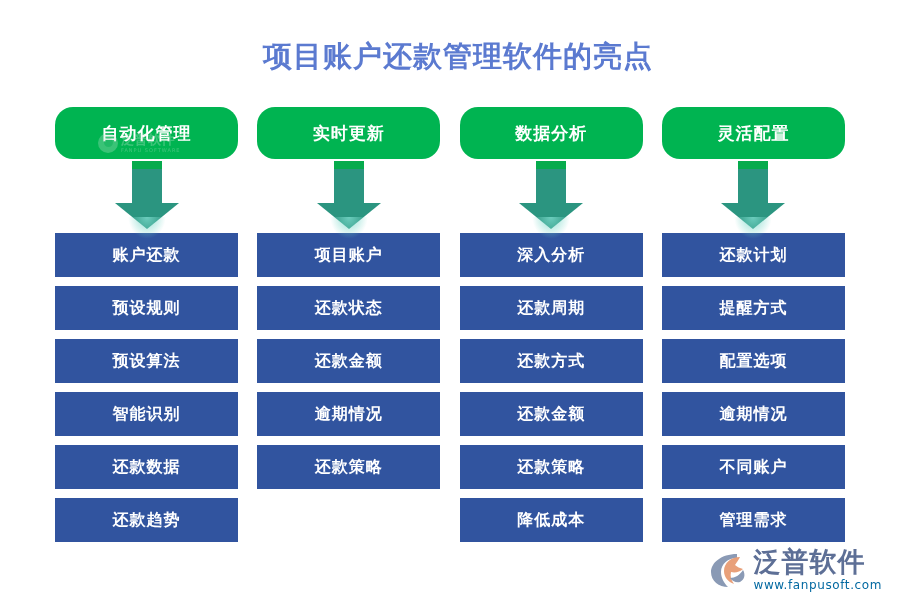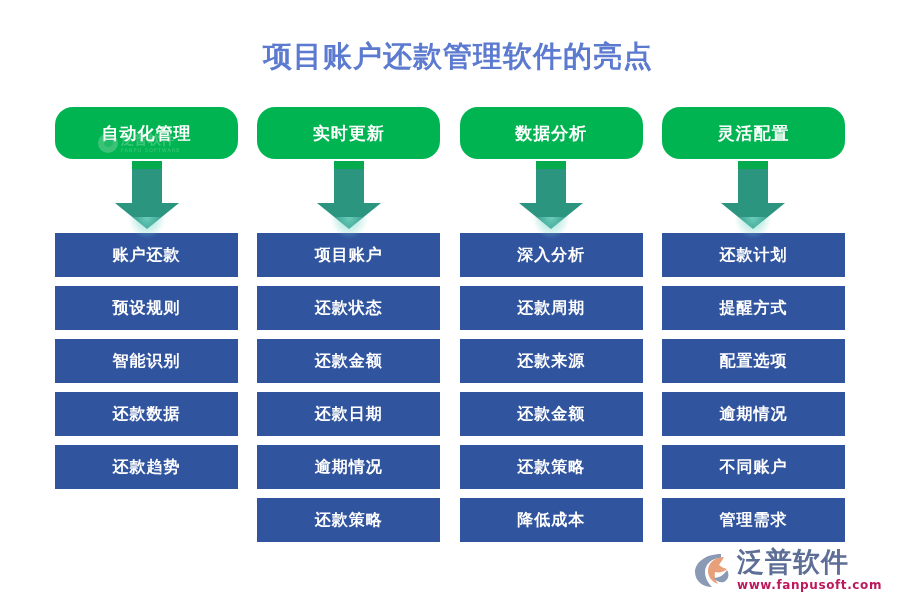--- a/index.html
+++ b/index.html
@@ -221,22 +221,22 @@
   .brand-cn {
     font-size: 27px;
     font-weight: bold;
     color: #5d6f96;
     letter-spacing: 1px;
     line-height: 30px;
     white-space: nowrap;
   }
   .brand-url {
     font-size: 12px;
-    font-weight: bold;
-    color: #be185d;
+    font-weight: normal;
+    color: #0369a1;
     letter-spacing: 0.6px;
     line-height: 14px;
     white-space: nowrap;
     margin-top: 1px;
   }
 </style>
 </head>
 <body>
 
 <div id="page">
@@ -251,60 +251,60 @@
         <div class="arrow">
           <div class="shaft"></div>
           <div class="cap"></div>
           <div class="head"></div>
           <div class="glow"></div>
         </div>
       </div>
       <div class="items">
         <div class="item-box">账户还款</div>
         <div class="item-box">预设规则</div>
+        <div class="item-box">预设算法</div>
         <div class="item-box">智能识别</div>
         <div class="item-box">还款数据</div>
         <div class="item-box">还款趋势</div>
       </div>
     </div>
 
     <div class="column">
       <div class="header-box">实时更新</div>
       <div class="arrow-wrap">
         <div class="arrow">
           <div class="shaft"></div>
           <div class="cap"></div>
           <div class="head"></div>
           <div class="glow"></div>
         </div>
       </div>
       <div class="items">
         <div class="item-box">项目账户</div>
         <div class="item-box">还款状态</div>
         <div class="item-box">还款金额</div>
-        <div class="item-box">还款日期</div>
         <div class="item-box">逾期情况</div>
         <div class="item-box">还款策略</div>
       </div>
     </div>
 
     <div class="column">
       <div class="header-box">数据分析</div>
       <div class="arrow-wrap">
         <div class="arrow">
           <div class="shaft"></div>
           <div class="cap"></div>
           <div class="head"></div>
           <div class="glow"></div>
         </div>
       </div>
       <div class="items">
         <div class="item-box">深入分析</div>
         <div class="item-box">还款周期</div>
-        <div class="item-box">还款来源</div>
+        <div class="item-box">还款方式</div>
         <div class="item-box">还款金额</div>
         <div class="item-box">还款策略</div>
         <div class="item-box">降低成本</div>
       </div>
     </div>
 
     <div class="column">
       <div class="header-box">灵活配置</div>
       <div class="arrow-wrap">
         <div class="arrow">

